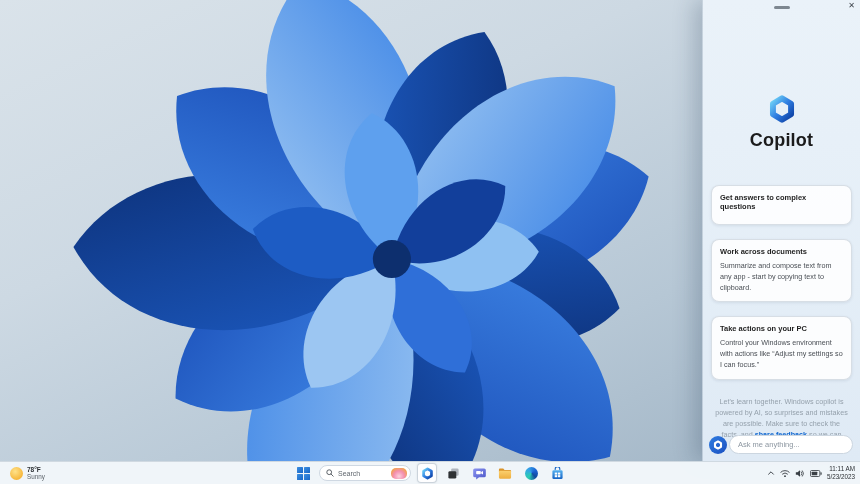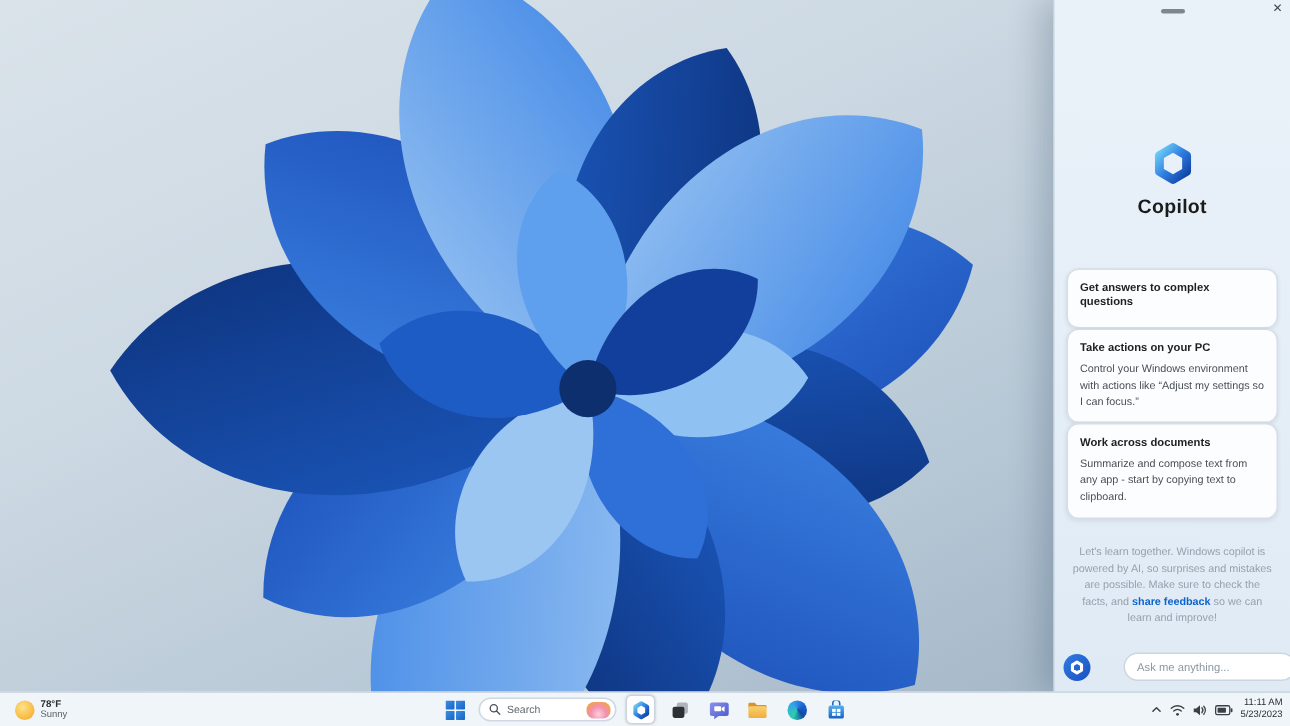--- a/index.html
+++ b/index.html
@@ -16,34 +16,34 @@
     background:linear-gradient(180deg,#eaf2f9 0%,#e4eef7 60%,#dfeaf5 100%);
     border-left:1px solid rgba(120,140,160,.3);
     box-shadow:-8px 0 20px rgba(25,45,75,.22);
     display:flex; flex-direction:column; }
   .panel-titlebar { height:14px; position:relative; flex:0 0 14px; }
   .drag-handle { position:absolute; top:6px; left:50%; transform:translateX(-50%);
     width:16px; height:2.5px; border-radius:2px; background:#7d8790; }
   .close-btn { position:absolute; top:1px; right:5px; font-size:8px; color:#3e454d; line-height:10px; cursor:default; }
 
   .brand { margin-top:80px; text-align:center; flex:0 0 auto; }
-  .brand-title { margin-top:6px; font-size:13px; font-weight:700; color:#1b1b1b; letter-spacing:.2px; }
-
-  .cards { margin-top:34px; padding:0 8px; display:flex; flex-direction:column; }
+  .brand-title { margin-top:6px; font-size:18px; font-weight:700; color:#1b1b1b; letter-spacing:.2px; }
+
+  .cards { margin-top:34px; padding:0 8px; display:flex; flex-direction:column; gap:14px; }
   .card { background:rgba(255,255,255,.88); border:1px solid rgba(160,175,190,.4);
     border-radius:8px; padding:7px 8px 8px; box-shadow:0 1px 3px rgba(40,60,90,.1); }
   .card-title { font-size:7.5px; font-weight:700; color:#1f1f1f; margin-bottom:5px; }
   .card-body { font-size:7.2px; color:#4a4f55; line-height:1.5; }
 
   .disclaimer { margin-top:16px; padding:0 12px; text-align:center;
     font-size:7.2px; line-height:1.55; color:#95a1ac; }
   .disclaimer .link { color:#0b63ce; font-weight:600; cursor:pointer; }
 
   .input-row { position:absolute; bottom:7px; left:6px; right:7px;
-    display:flex; align-items:center; gap:22px; }
+    display:flex; align-items:center; gap:2px; }
   .copilot-avatar { width:18px; height:18px; border-radius:50%; flex:0 0 18px;
     background:linear-gradient(135deg,#2f7de1,#1a4fc0);
     display:flex; align-items:center; justify-content:center; }
   .ask-input { flex:1; height:19px; border-radius:10px; border:1px solid #ccd6e0;
     background:#fff; font-size:7.5px; padding:0 8px; color:#333; outline:none;
     font-family:"Liberation Sans","DejaVu Sans",sans-serif; }
   .ask-input::placeholder { color:#8d97a1; }
 
   
   .taskbar { position:absolute; left:0; right:0; bottom:0; height:23px;
@@ -153,26 +153,26 @@
       </svg>
     </span>
     <div class="brand-title">Copilot</div>
   </div>
 
   <div class="cards">
     <div class="card">
       <div class="card-title">Get answers to complex questions</div>
     </div>
     <div class="card">
+      <div class="card-title">Work across documents</div>
+      <div class="card-body">Summarize and compose text from any app - start by copying text to clipboard.</div>
+    </div>
+    <div class="card">
       <div class="card-title">Take actions on your PC</div>
       <div class="card-body">Control your Windows environment with actions like “Adjust my settings so I can focus.”</div>
-    </div>
-    <div class="card">
-      <div class="card-title">Work across documents</div>
-      <div class="card-body">Summarize and compose text from any app - start by copying text to clipboard.</div>
     </div>
   </div>
 
   <div class="disclaimer">
     <span>Let's learn together. Windows copilot is powered by AI, so surprises and mistakes are possible. Make sure to check the facts, and </span><span class="link">share feedback</span><span> so we can learn and improve!</span>
   </div>
 
   <div class="input-row">
     <span class="copilot-avatar">
       <svg width="10" height="10" viewBox="0 0 48 48">

